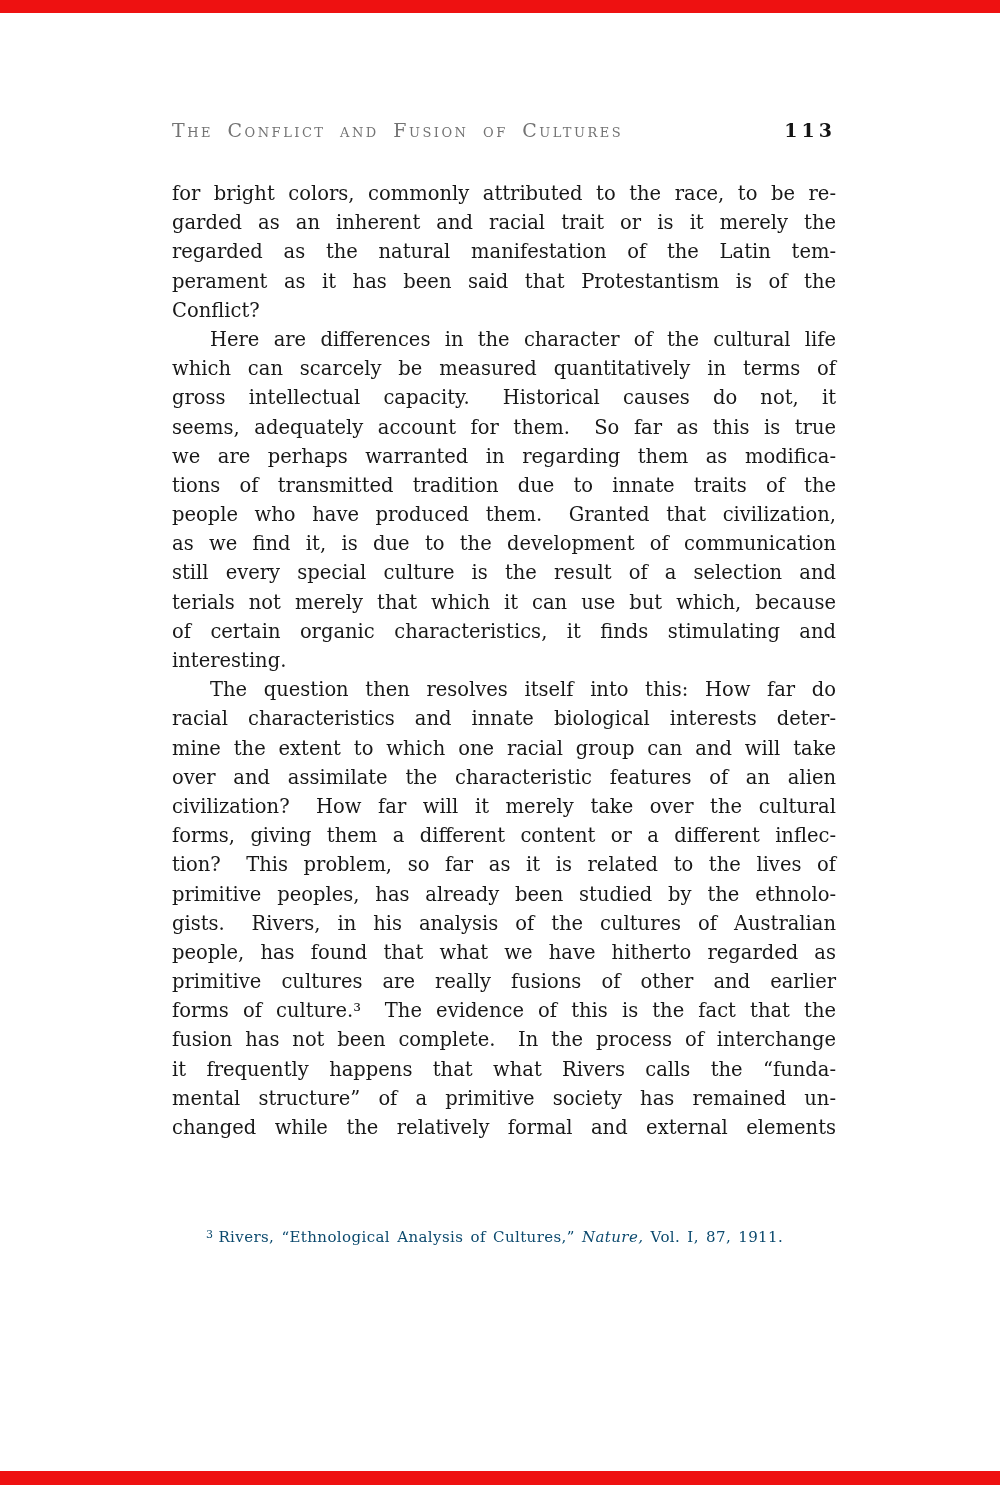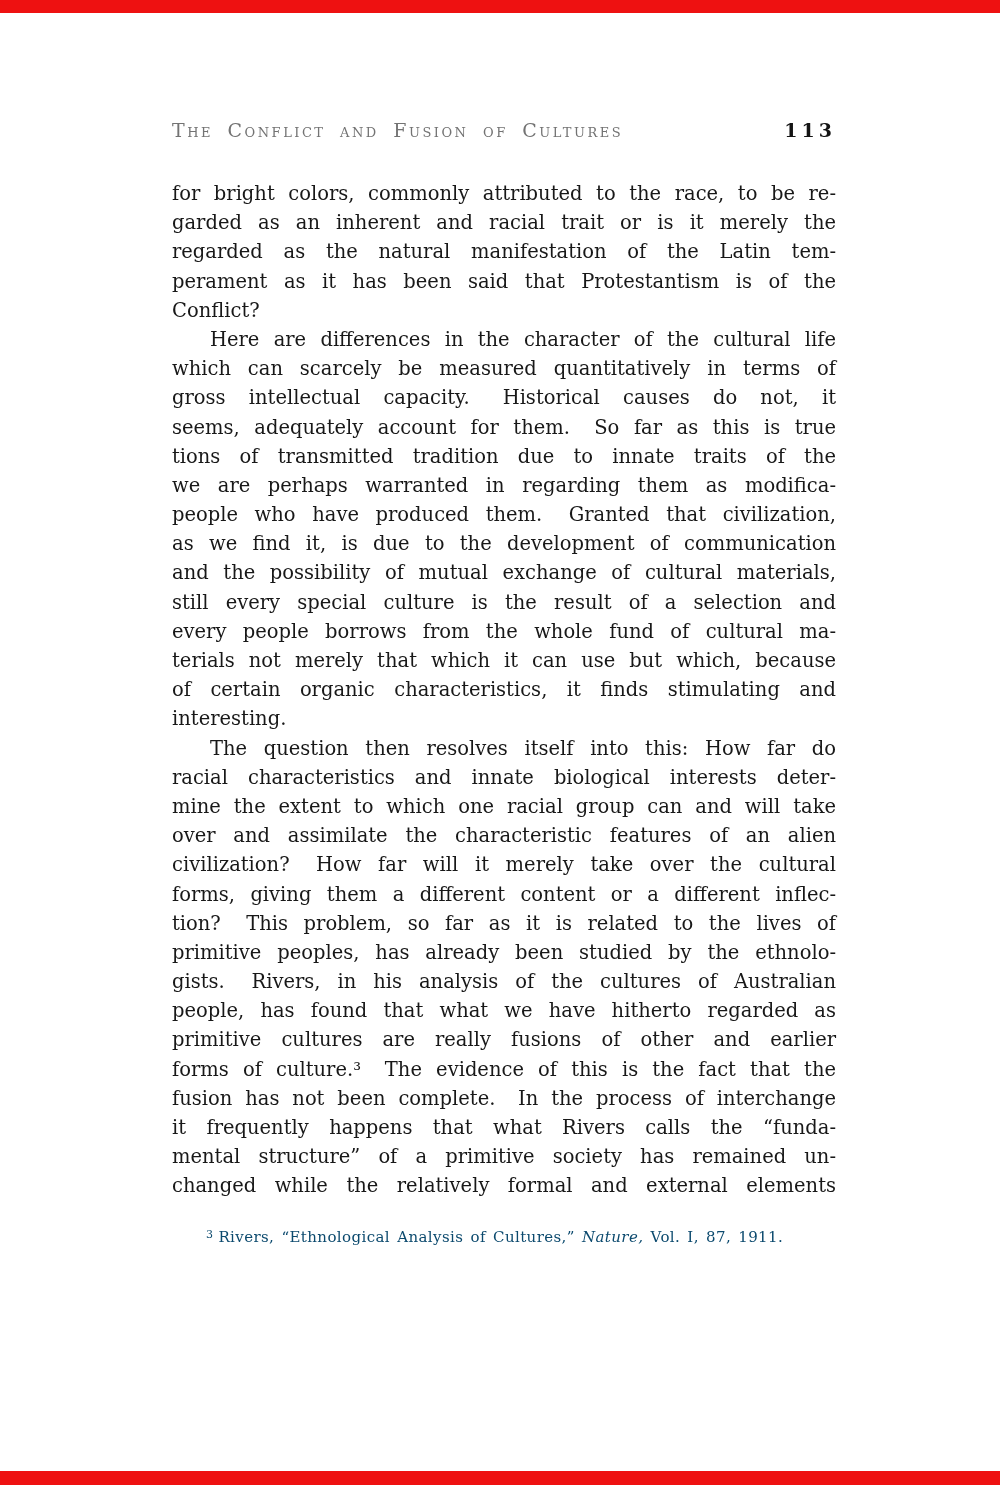--- a/index.html
+++ b/index.html
@@ -88,27 +88,25 @@
   <div class="body-text">
       <div class="line">for bright colors, commonly attributed to the race, to be re-</div>
       <div class="line">garded as an inherent and racial trait or is it merely the</div>
       <div class="line">regarded as the natural manifestation of the Latin tem-</div>
       <div class="line">perament as it has been said that Protestantism is of the</div>
       <div class="line short">Conflict?</div>
       <div class="line indent">Here are differences in the character of the cultural life</div>
       <div class="line">which can scarcely be measured quantitatively in terms of</div>
       <div class="line">gross intellectual capacity.  Historical causes do not, it</div>
       <div class="line">seems, adequately account for them.  So far as this is true</div>
+      <div class="line">we are perhaps warranted in regarding them as modifica-</div>
       <div class="line">tions of transmitted tradition due to innate traits of the</div>
-      <div class="line">we are perhaps warranted in regarding them as modifica-</div>
       <div class="line">people who have produced them.  Granted that civilization,</div>
       <div class="line">as we find it, is due to the development of communication</div>
-      <div class="line">and the possibility of mutual exchange of cultural materials,</div>
       <div class="line">still every special culture is the result of a selection and</div>
-      <div class="line">every people borrows from the whole fund of cultural ma-</div>
       <div class="line">terials not merely that which it can use but which, because</div>
       <div class="line">of certain organic characteristics, it finds stimulating and</div>
       <div class="line short">interesting.</div>
       <div class="line indent">The question then resolves itself into this: How far do</div>
       <div class="line">racial characteristics and innate biological interests deter-</div>
       <div class="line">mine the extent to which one racial group can and will take</div>
       <div class="line">over and assimilate the characteristic features of an alien</div>
       <div class="line">civilization?  How far will it merely take over the cultural</div>
       <div class="line">forms, giving them a different content or a different inflec-</div>
       <div class="line">tion?  This problem, so far as it is related to the lives of</div>

